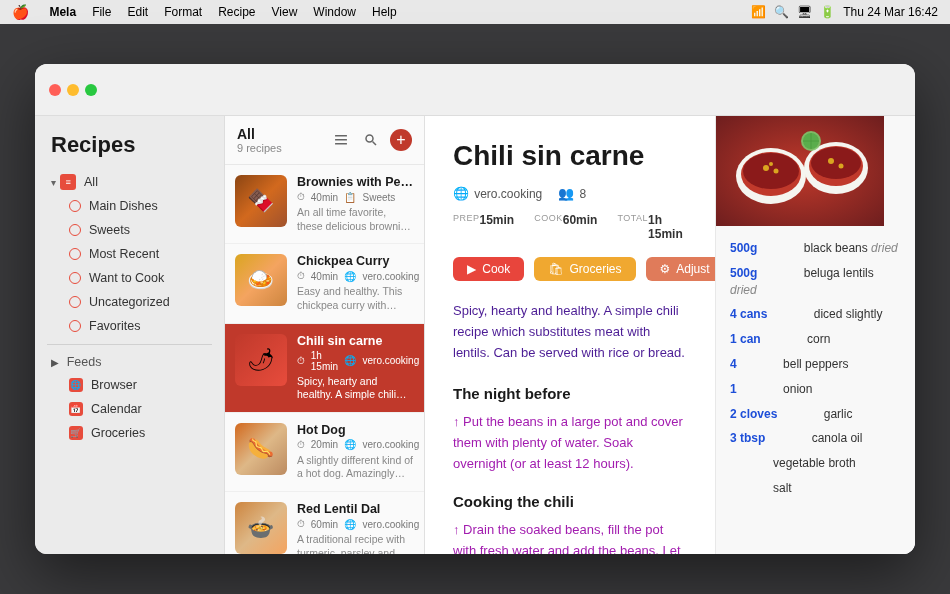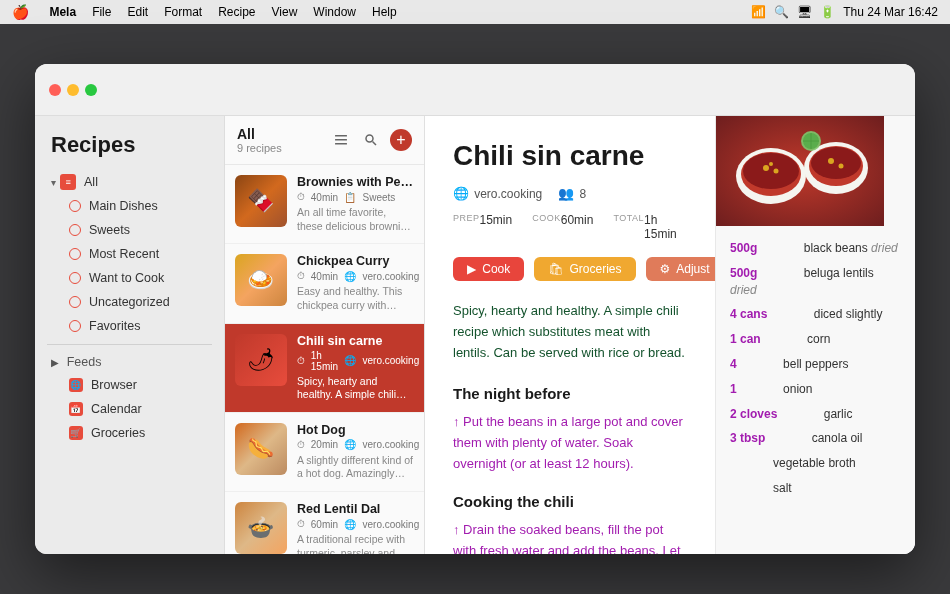--- a/index.html
+++ b/index.html
@@ -296,21 +296,21 @@
     .meta-icon { font-size: 13px; }
 
     .time-row {
       display: flex;
       gap: 20px;
       margin-bottom: 16px;
       font-size: 11px;
     }
     .time-item { display: flex; flex-direction: row; }
     .time-label { color: #999; text-transform: uppercase; font-size: 9px; letter-spacing: 0.5px; }
-    .time-value { font-size: 12px; font-weight: 400; color: #333; }
+    .time-value { font-size: 12px; font-weight: 700; color: #333; }
 
     .action-row {
       display: flex;
       gap: 10px;
       margin-bottom: 20px;
     }
     .action-btn {
       display: flex;
       align-items: center;
       gap: 6px;
@@ -320,21 +320,21 @@
       font-weight: 500;
       cursor: pointer;
       border: none;
     }
     .action-btn.cook { background: #e8453c; color: white; }
     .action-btn.groceries { background: #f0a830; color: white; }
     .action-btn.adjust { background: #e07b5a; color: white; }
 
     .detail-description {
       font-size: 13px;
-      color: #14532d;
+      color: #4c1d95;
       line-height: 1.6;
       margin-bottom: 22px;
     }
 
     .detail-section-title {
       font-size: 15px;
       font-weight: 600;
       color: #1a1a1a;
       margin-bottom: 10px;
     }
@@ -354,21 +354,21 @@
       overflow-y: auto;
       flex-shrink: 0;
     }
 
     .ingredient-item {
       font-size: 12px;
       color: #333;
       margin-bottom: 8px;
       line-height: 1.4;
     }
-    .ingredient-amount { font-weight: 700; color: #a21caf; }
+    .ingredient-amount { font-weight: 700; color: #1d4ed8; }
     .ingredient-name { font-weight: 400; padding-left: 43px; }
     .ingredient-note { font-style: italic; color: #888; }
 
     
     .thumb-brownies { background: linear-gradient(135deg, #8B4513, #D2691E, #A0522D); }
     .thumb-chickpea { background: linear-gradient(135deg, #DAA520, #F4A460, #CD853F); }
     .thumb-hotdog { background: linear-gradient(135deg, #D2691E, #DEB887, #BC8B60); }
     .thumb-lentil { background: linear-gradient(135deg, #CD853F, #DEB887, #F4A460); }
 
     

